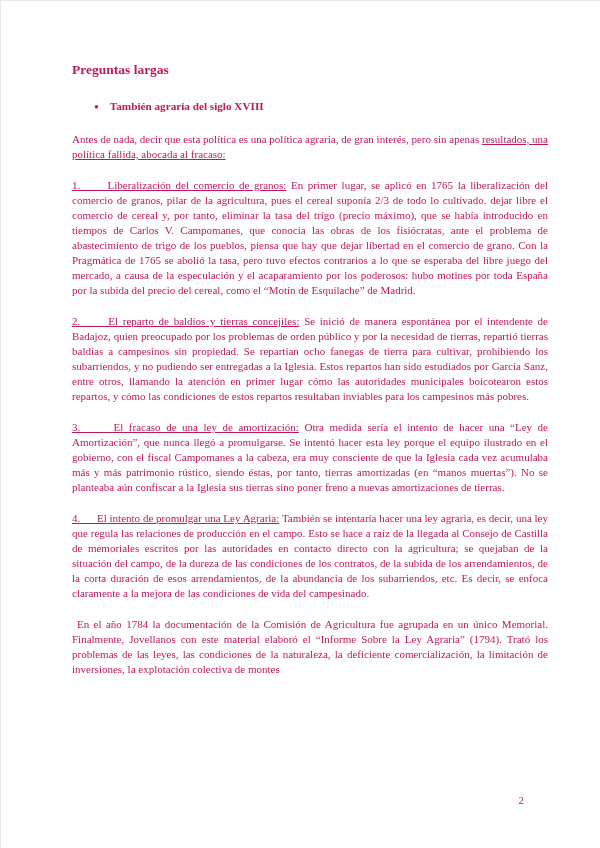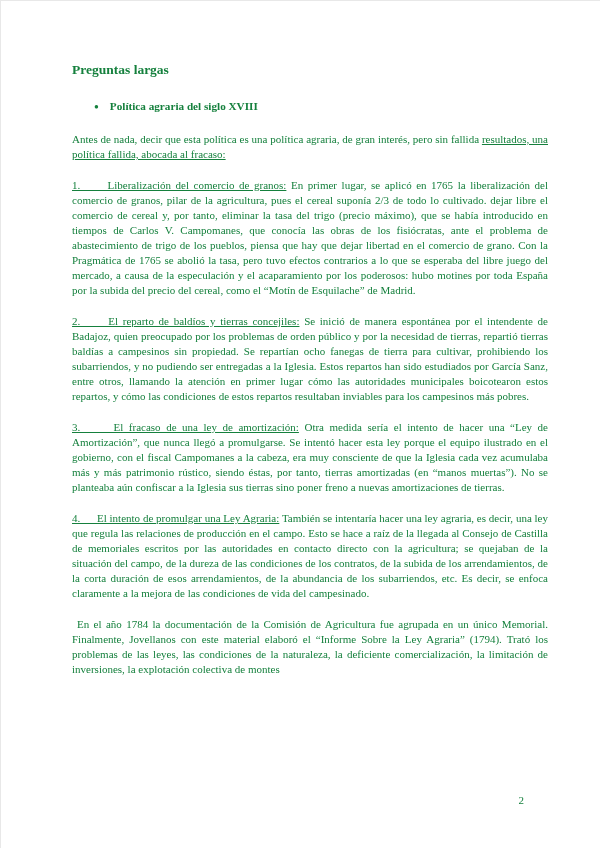--- a/index.html
+++ b/index.html
@@ -8,21 +8,21 @@
       background: #ffffff;
     }
     .page {
       position: relative;
       width: 600px;
       height: 848px;
       background: #ffffff;
       box-sizing: border-box;
       padding: 62px 52px 0 72px;
       font-family: "Liberation Serif", "DejaVu Serif", serif;
-      color: #15803d;
+      color: #be185d;
       overflow: hidden;
       box-shadow: inset 1px 1px 0 #e8e8e8;
     }
     .doc-title {
       font-size: 13.5px;
       font-weight: bold;
       margin: 0 0 22px 0;
     }
     .bullet-row {
       display: flex;
@@ -61,24 +61,24 @@
   </style>
 </head>
 <body>
 
 <div class="page">
 
   <h1 class="doc-title">Preguntas largas</h1>
 
   <div class="bullet-row">
     <span class="bullet-dot">●</span>
-    <span class="bullet-text">Política agraria del siglo XVIII</span>
+    <span class="bullet-text">También agraria del siglo XVIII</span>
   </div>
 
-  <p class="para"><span>Antes de nada, decir que esta política es una política agraria, de gran interés, pero sin fallida </span><span class="u">resultados, una política fallida, abocada al fracaso:</span></p>
+  <p class="para"><span>Antes de nada, decir que esta política es una política agraria, de gran interés, pero sin apenas </span><span class="u">resultados, una política fallida, abocada al fracaso:</span></p>
 
   <p class="para"><span class="u">1.&nbsp;&nbsp;&nbsp;&nbsp;&nbsp;&nbsp;Liberalización del comercio de granos:</span><span> En primer lugar, se aplicó en 1765 la liberalización del comercio de granos, pilar de la agricultura, pues el cereal suponía 2/3 de todo lo cultivado. dejar libre el comercio de cereal y, por tanto, eliminar la tasa del trigo (precio máximo), que se había introducido en tiempos de Carlos V. Campomanes, que conocía las obras de los fisiócratas, ante el problema de abastecimiento de trigo de los pueblos, piensa que hay que dejar libertad en el comercio de grano. Con la Pragmática de 1765 se abolió la tasa, pero tuvo efectos contrarios a lo que se esperaba del libre juego del mercado, a causa de la especulación y el acaparamiento por los poderosos: hubo motines por toda España por la subida del precio del cereal, como el “Motín de Esquilache” de Madrid.</span></p>
 
   <p class="para"><span class="u">2.&nbsp;&nbsp;&nbsp;&nbsp;&nbsp;&nbsp;El reparto de baldíos y tierras concejiles:</span><span> Se inició de manera espontánea por el intendente de Badajoz, quien preocupado por los problemas de orden público y por la necesidad de tierras, repartió tierras baldías a campesinos sin propiedad. Se repartían ocho fanegas de tierra para cultivar, prohibiendo los subarriendos, y no pudiendo ser entregadas a la Iglesia. Estos repartos han sido estudiados por García Sanz, entre otros, llamando la atención en primer lugar cómo las autoridades municipales boicotearon estos repartos, y cómo las condiciones de estos repartos resultaban inviables para los campesinos más pobres.</span></p>
 
   <p class="para"><span class="u">3.&nbsp;&nbsp;&nbsp;&nbsp;&nbsp;&nbsp;El fracaso de una ley de amortización:</span><span> Otra medida sería el intento de hacer una “Ley de Amortización”, que nunca llegó a promulgarse. Se intentó hacer esta ley porque el equipo ilustrado en el gobierno, con el fiscal Campomanes a la cabeza, era muy consciente de que la Iglesia cada vez acumulaba más y más patrimonio rústico, siendo éstas, por tanto, tierras amortizadas (en “manos muertas”). No se planteaba aún confiscar a la Iglesia sus tierras sino poner freno a nuevas amortizaciones de tierras.</span></p>
 
   <p class="para"><span class="u">4.&nbsp;&nbsp;&nbsp;&nbsp;&nbsp;&nbsp;El intento de promulgar una Ley Agraria:</span><span> También se intentaría hacer una ley agraria, es decir, una ley que regula las relaciones de producción en el campo. Esto se hace a raíz de la llegada al Consejo de Castilla de memoriales escritos por las autoridades en contacto directo con la agricultura; se quejaban de la situación del campo, de la dureza de las condiciones de los contratos, de la subida de los arrendamientos, de la corta duración de esos arrendamientos, de la abundancia de los subarriendos, etc. Es decir, se enfoca claramente a la mejora de las condiciones de vida del campesinado.</span></p>
 
   <p class="para closing">En el año 1784 la documentación de la Comisión de Agricultura fue agrupada en un único Memorial. Finalmente, Jovellanos con este material elaboró el “Informe Sobre la Ley Agraria” (1794). Trató los problemas de las leyes, las condiciones de la naturaleza, la deficiente comercialización, la limitación de inversiones, la explotación colectiva de montes</p>

